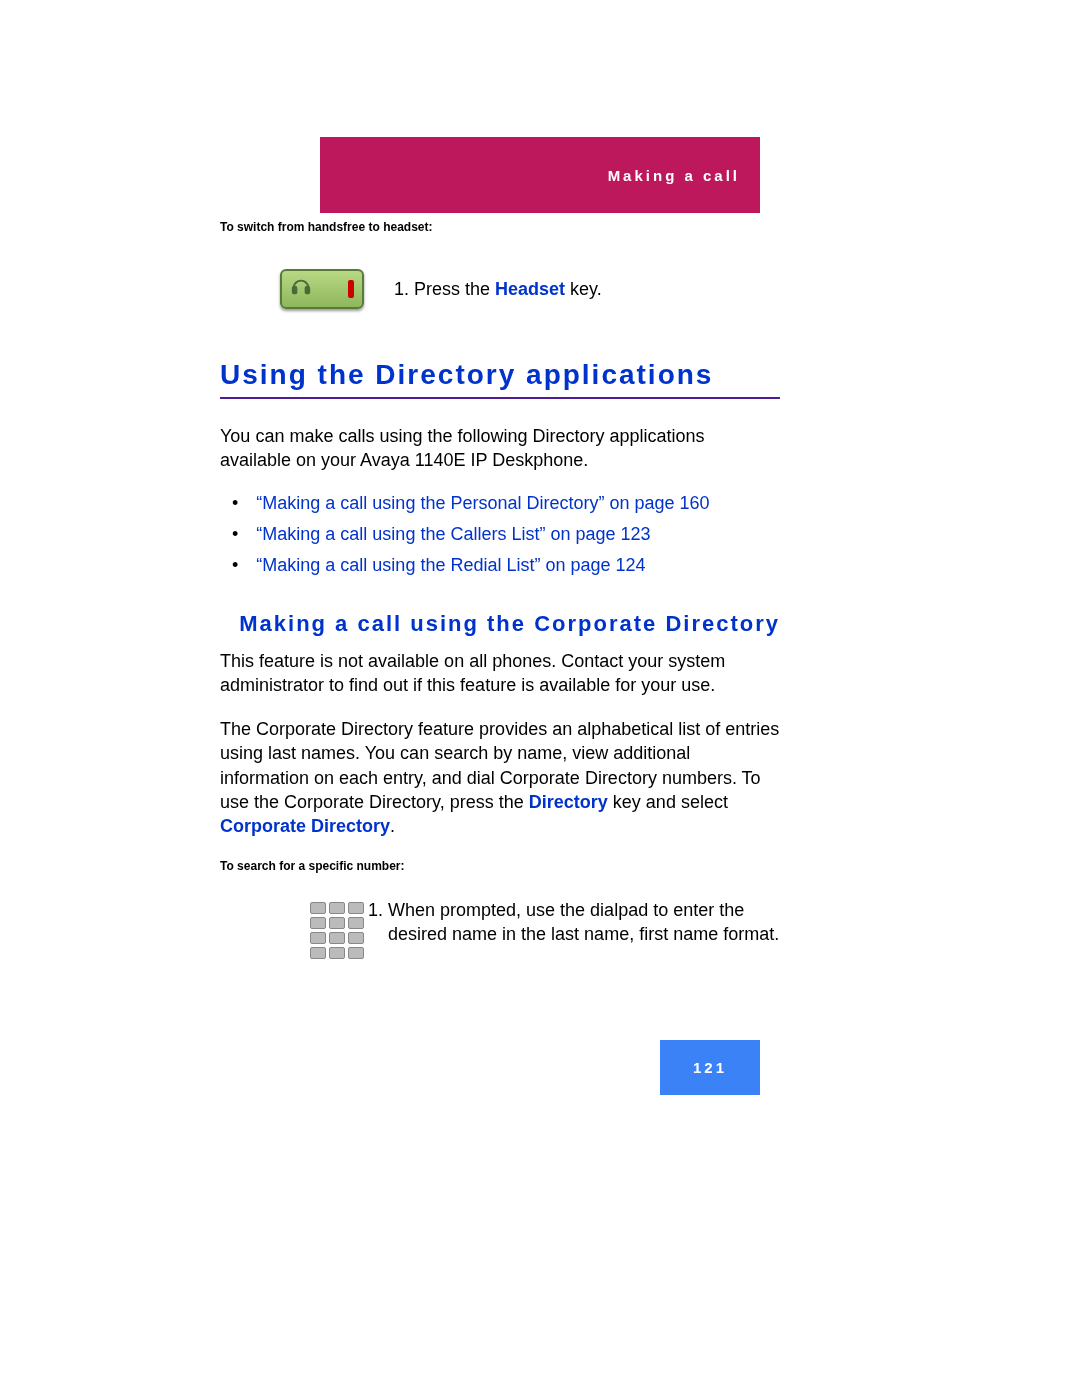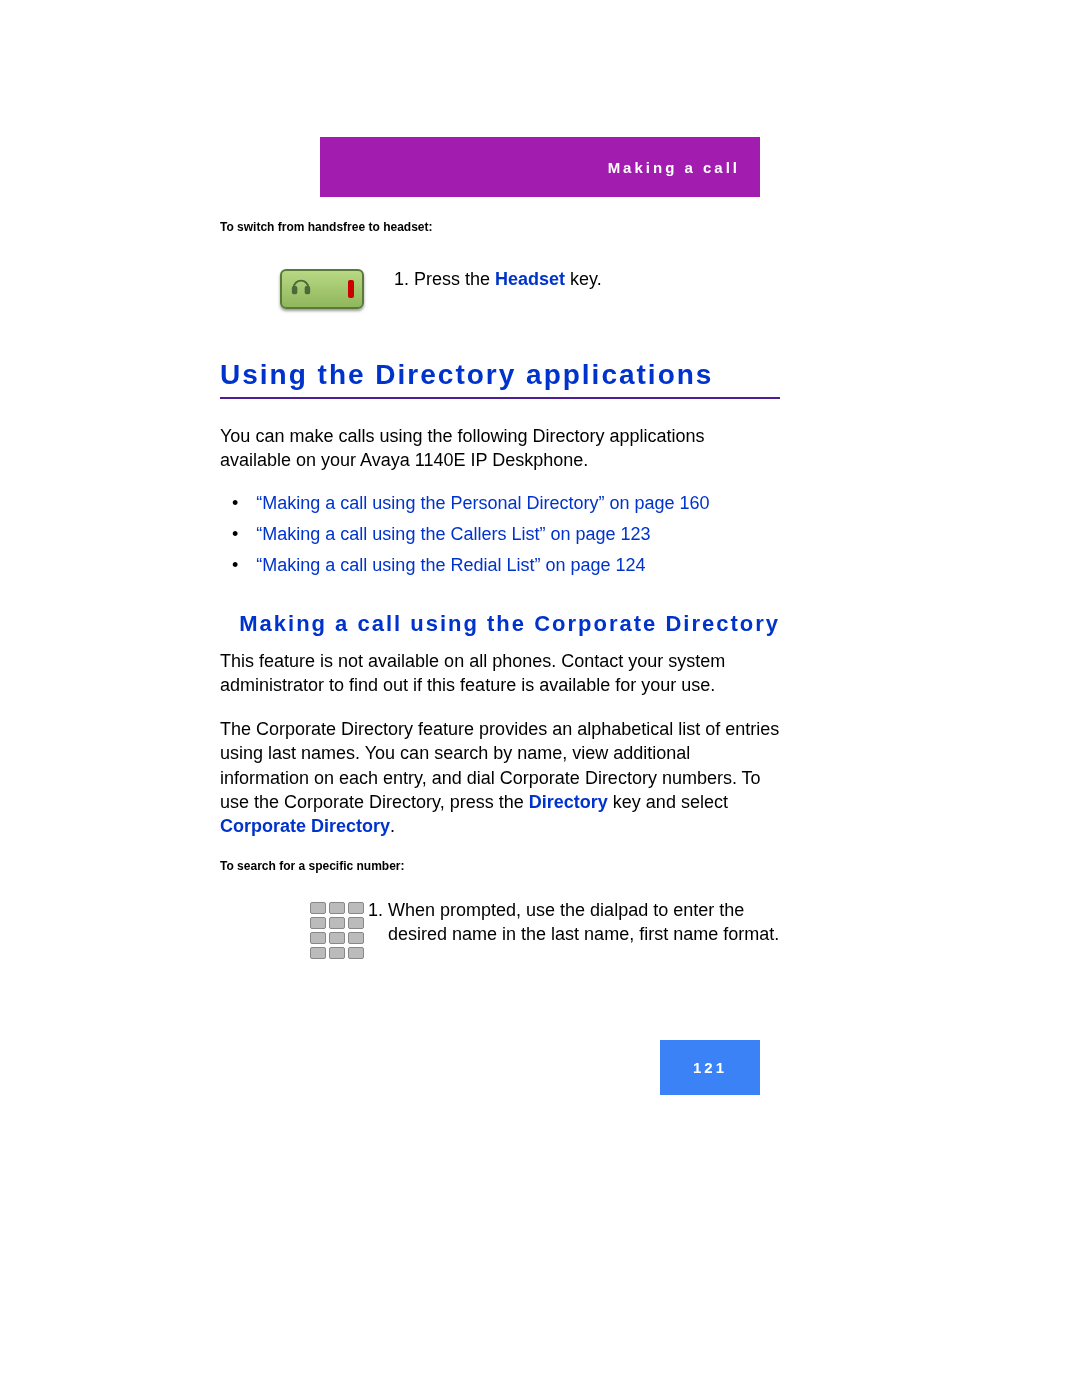--- a/index.html
+++ b/index.html
@@ -14,22 +14,22 @@
     width: 1080px;
     height: 1397px;
     position: relative;
     box-sizing: border-box;
   }
   .header-bar {
     position: absolute;
     left: 320px;
     top: 137px;
     width: 440px;
-    height: 60px;
-    background: #a21caf;
+    height: 76px;
+    background: #be185d;
     color: #ffffff;
     font-size: 15px;
     letter-spacing: 3px;
     font-weight: bold;
     display: flex;
     align-items: center;
     justify-content: flex-end;
     padding-right: 20px;
     box-sizing: border-box;
   }
@@ -39,20 +39,21 @@
     top: 220px;
     width: 560px;
   }
   .bold-para {
     font-weight: bold;
     font-size: 12px;
     margin-bottom: 35px;
   }
   .step-row {
     display: flex;
+    align-items: center;
     gap: 30px;
     margin-bottom: 50px;
     padding-left: 60px;
   }
   .headset-key {
     width: 84px;
     height: 40px;
     background: linear-gradient(to bottom, #b8d884, #8fb75c);
     border: 2px solid #5a7a3a;
     border-radius: 6px;

